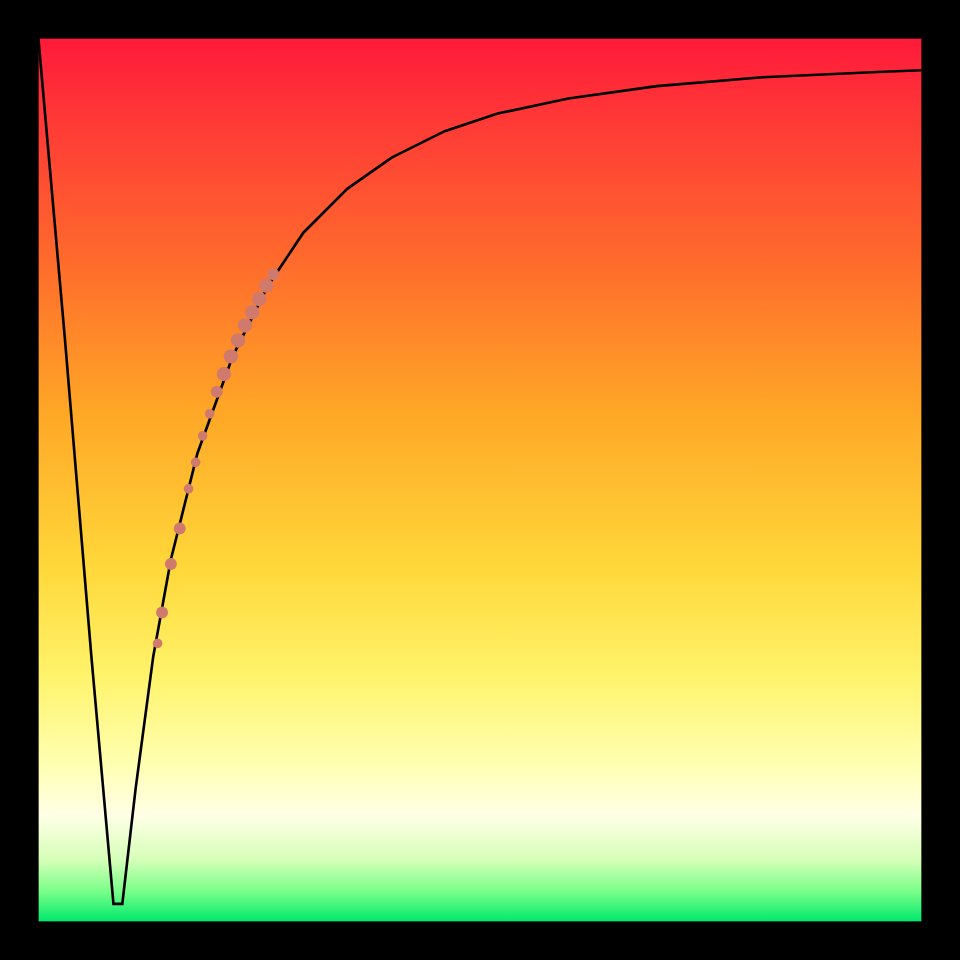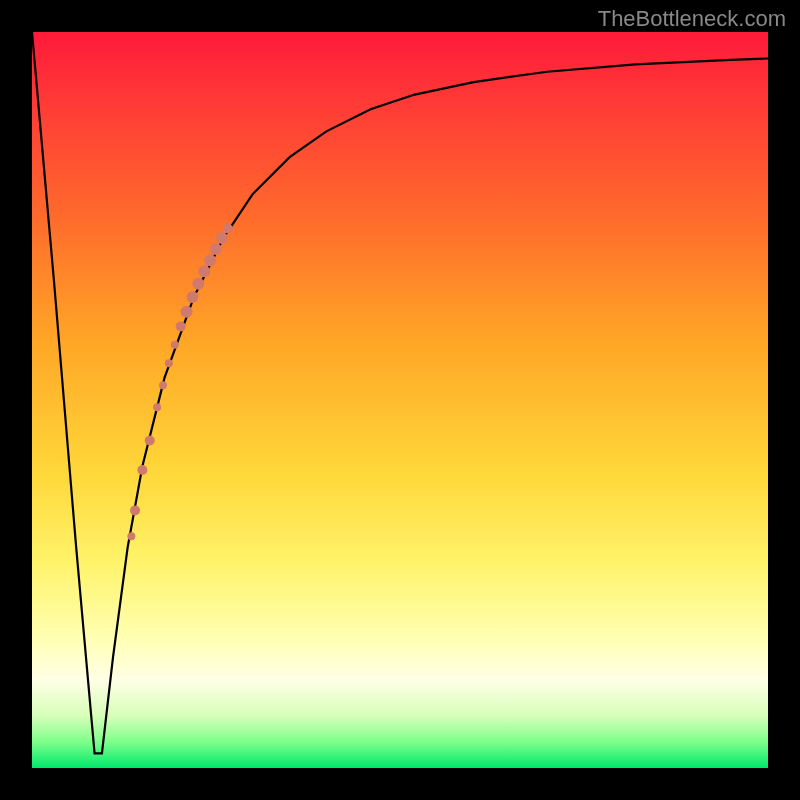--- a/index.html
+++ b/index.html
@@ -55,14 +55,13 @@
         <circle cx="103.04" cy="478.40" r="5" class="datapt"></circle>
         <circle cx="99.36" cy="504.16" r="4" class="datapt"></circle>
       </g>
   </svg>
 
   <div class="black-border border-top"></div>
   <div class="black-border border-bottom"></div>
   <div class="black-border border-left"></div>
   <div class="black-border border-right"></div>
 
-  <div class="watermark">TheBottleneck.com</div>
 </div>
 
 </body></html>

